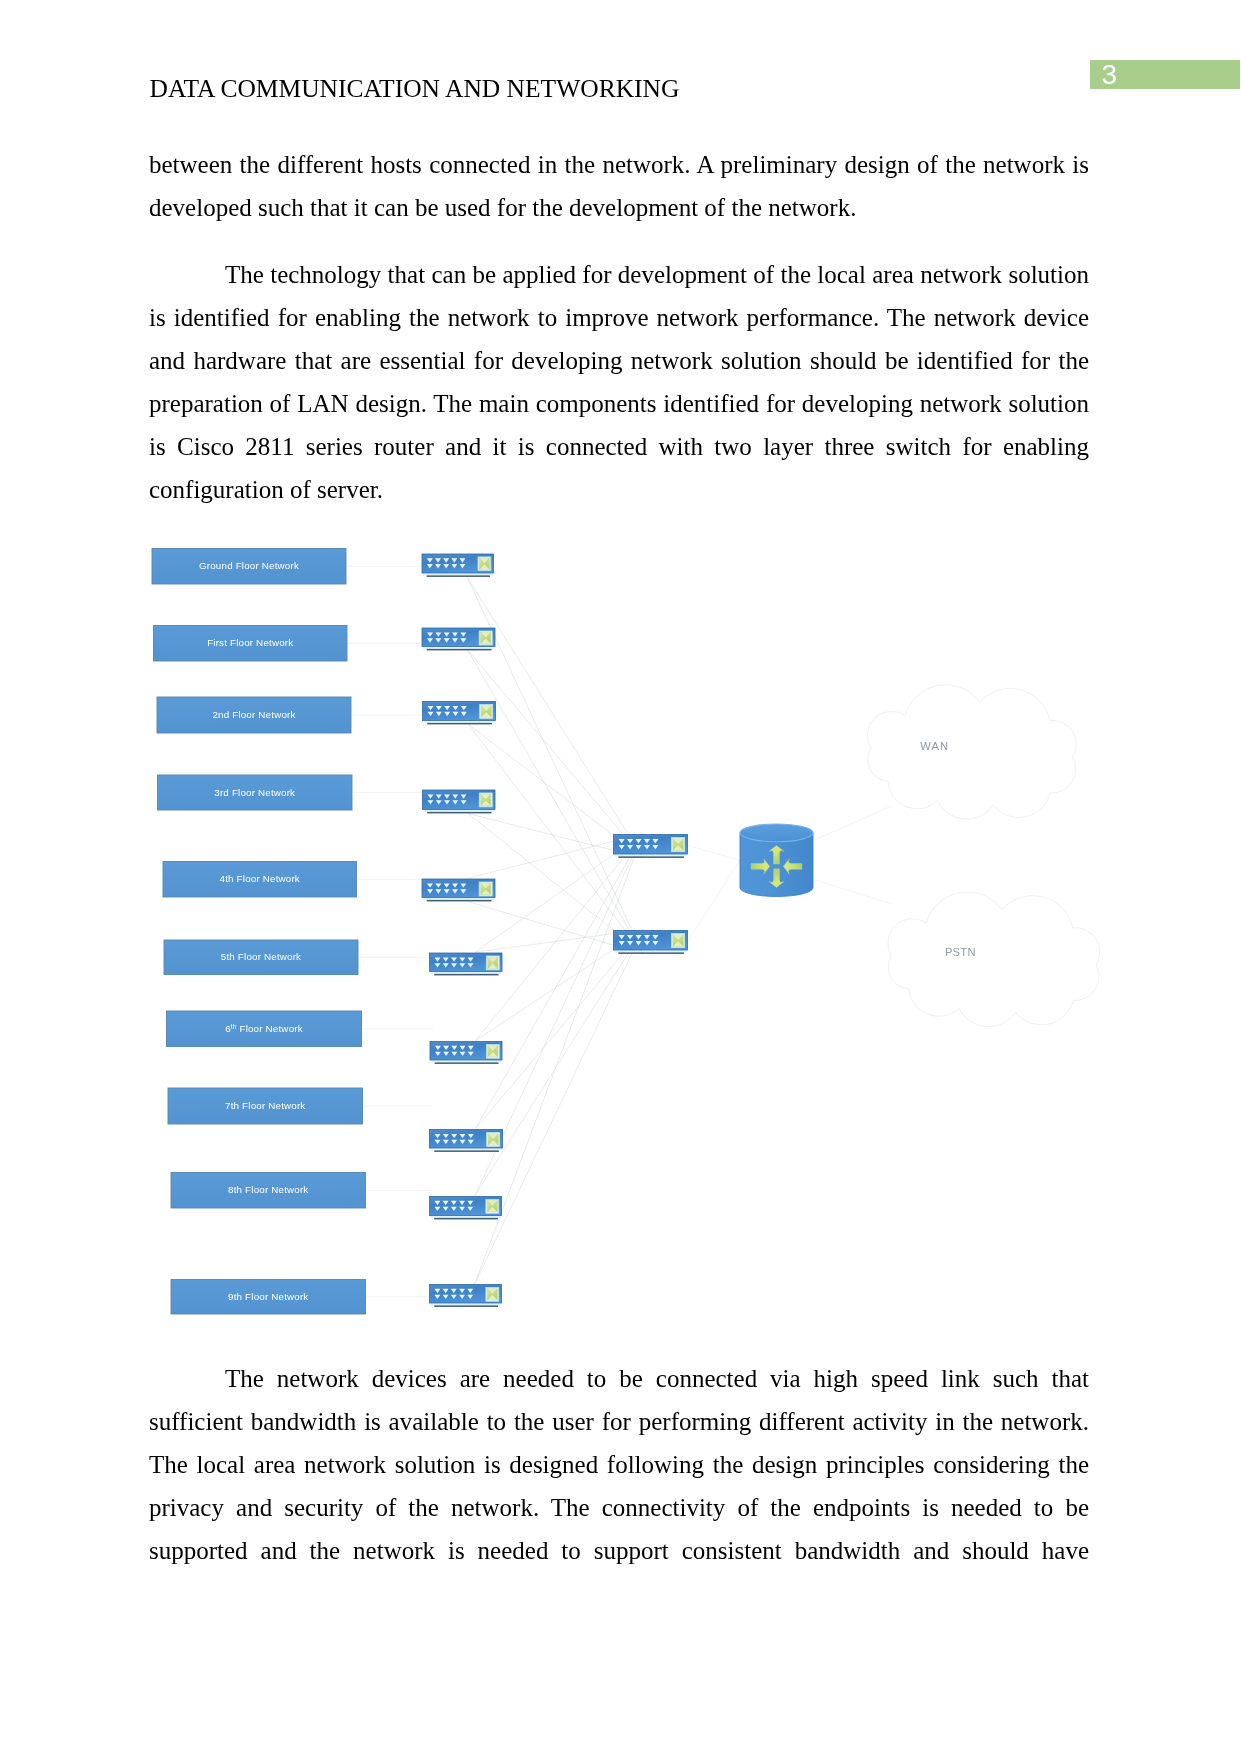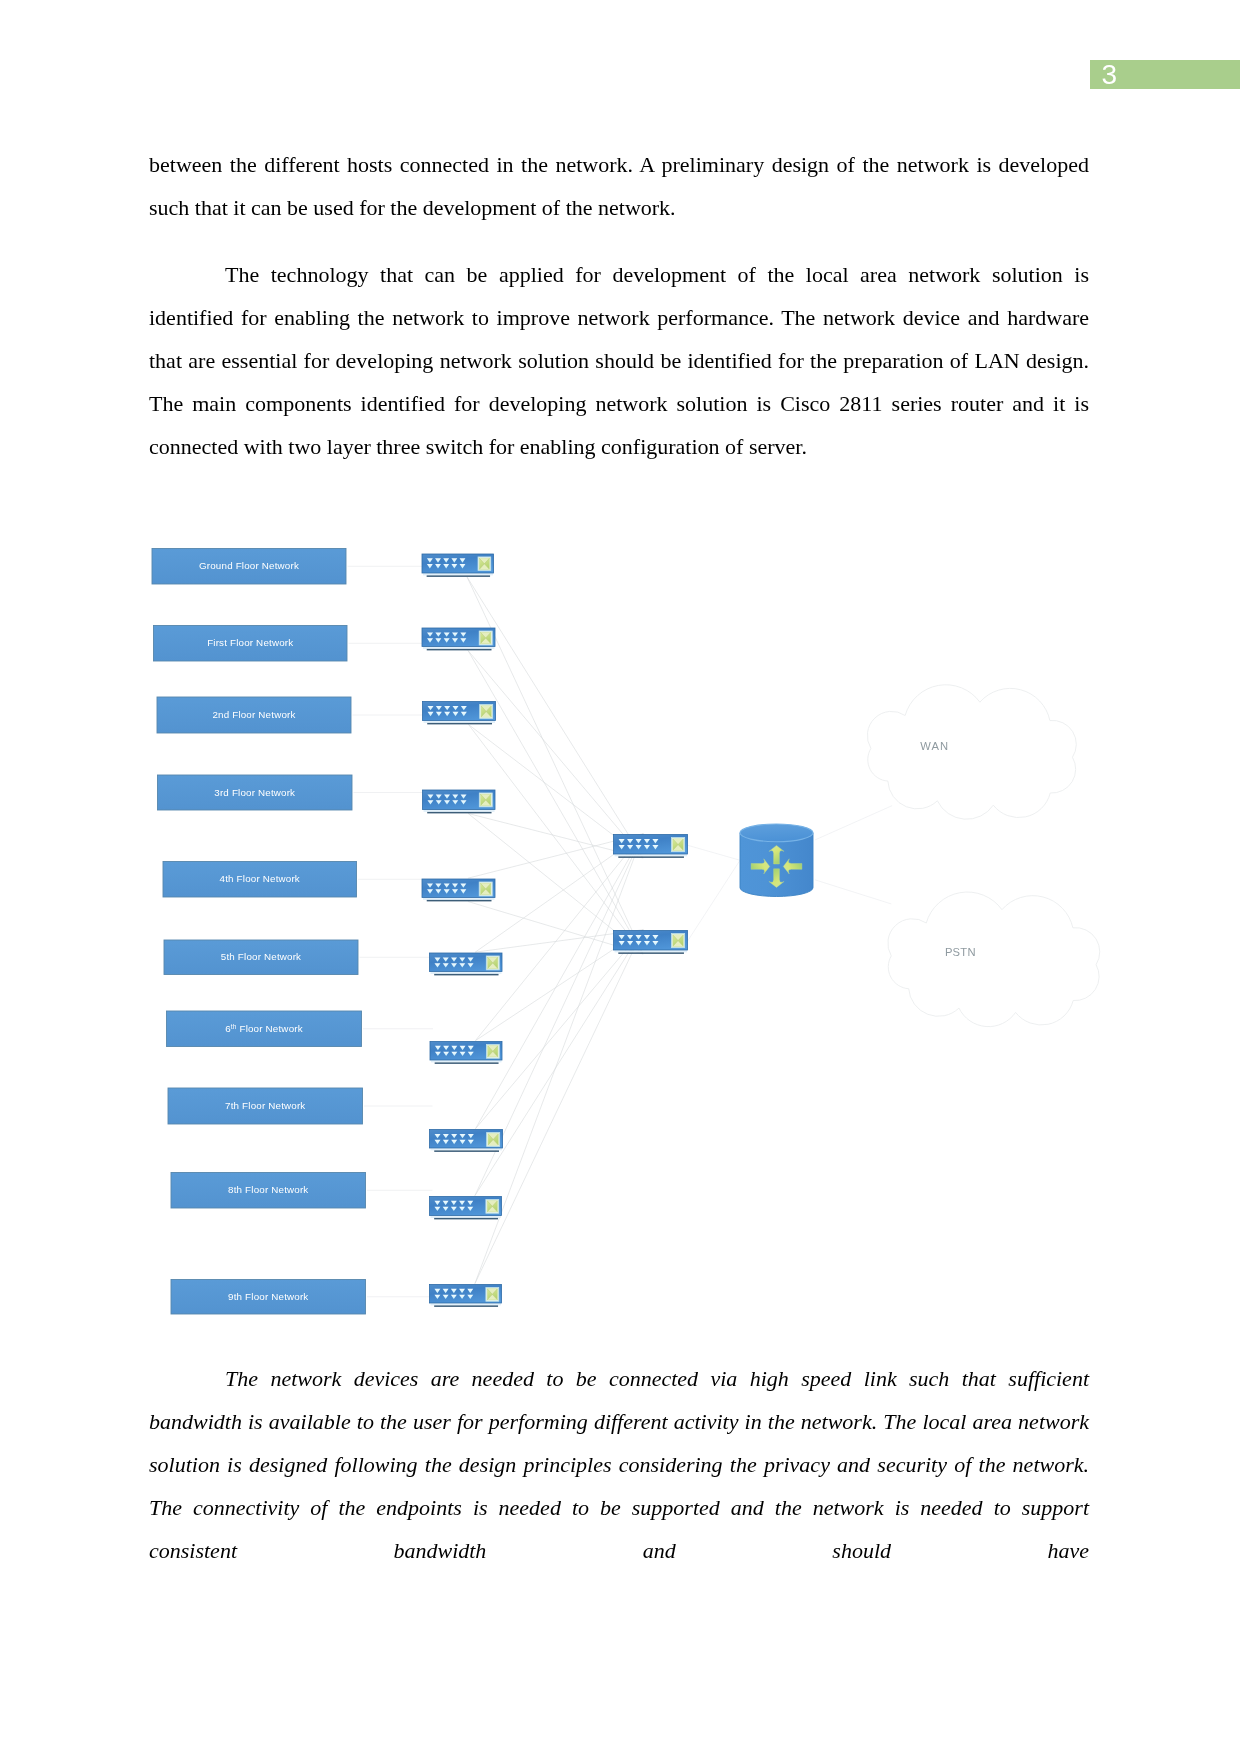--- a/index.html
+++ b/index.html
@@ -22,34 +22,35 @@
   }
   .pagenum-text {
     position:absolute; left:1101.5px; top:61px;
     font-size:28px; line-height:28px; color:rgba(255,255,255,0.95);
     font-family:"Liberation Sans", sans-serif;
     -webkit-text-stroke:1.15px #a9ce8c;
     paint-order:stroke fill;
   }
   .para {
     position:absolute;
-    font-size:22px; line-height:43px;
+    font-size:25px; line-height:43px;
     color:#000; text-align:justify;
     text-justify:inter-word;
   }
   #p1 { left:149px; top:143px; width:940px; }
   #p2 { left:149px; top:253px; width:940px; }
-  #p3 { left:149px; top:1357px; width:940px; text-align-last:justify;font-style:italic; }
+  #p3 { left:149px; top:1357px; width:940px; text-align-last:justify; }
   .indent { display:inline-block; width:76px; }
   #diagram { position:absolute; left:0px; top:0px; filter:blur(0.35px); }
 </style>
 </head>
 <body>
 
 <div class="page">
+  <div class="hdr-title">DATA COMMUNICATION AND NETWORKING</div>
   <div class="pagenum-box" style="background: rgb(169, 206, 140);"></div>
   <div class="pagenum-text" style="color: rgb(255, 255, 255); -webkit-text-stroke: 1.15px rgb(169, 206, 140);">3</div>
 
   <div class="para" id="p1">between the different hosts connected in the network. A preliminary design of the network is developed such that it can be used for the development of the network.</div>
   <div class="para" id="p2"><span class="indent"></span><span>The technology that can be applied for development of the local area network solution is identified for enabling the network to improve network performance. The network device and hardware that are essential for developing network solution should be identified for the preparation of LAN design. The main components identified for developing network solution is Cisco 2811 series router and it is connected with two layer three switch for enabling configuration of server.</span></div>
   <div class="para" id="p3"><span class="indent"></span><span>The network devices are needed to be connected via high speed link such that sufficient bandwidth is available to the user for performing different activity in the network. The local area network solution is designed following the design principles considering the privacy and security of the network. The connectivity of the endpoints is needed to be supported and the network is needed to support consistent bandwidth and should have</span></div>
 
   <svg id="diagram" width="1241" height="1754" viewBox="0 0 1241 1754">
     <defs>
       <linearGradient id="swBody" x1="0.08" y1="0" x2="0.55" y2="1">

